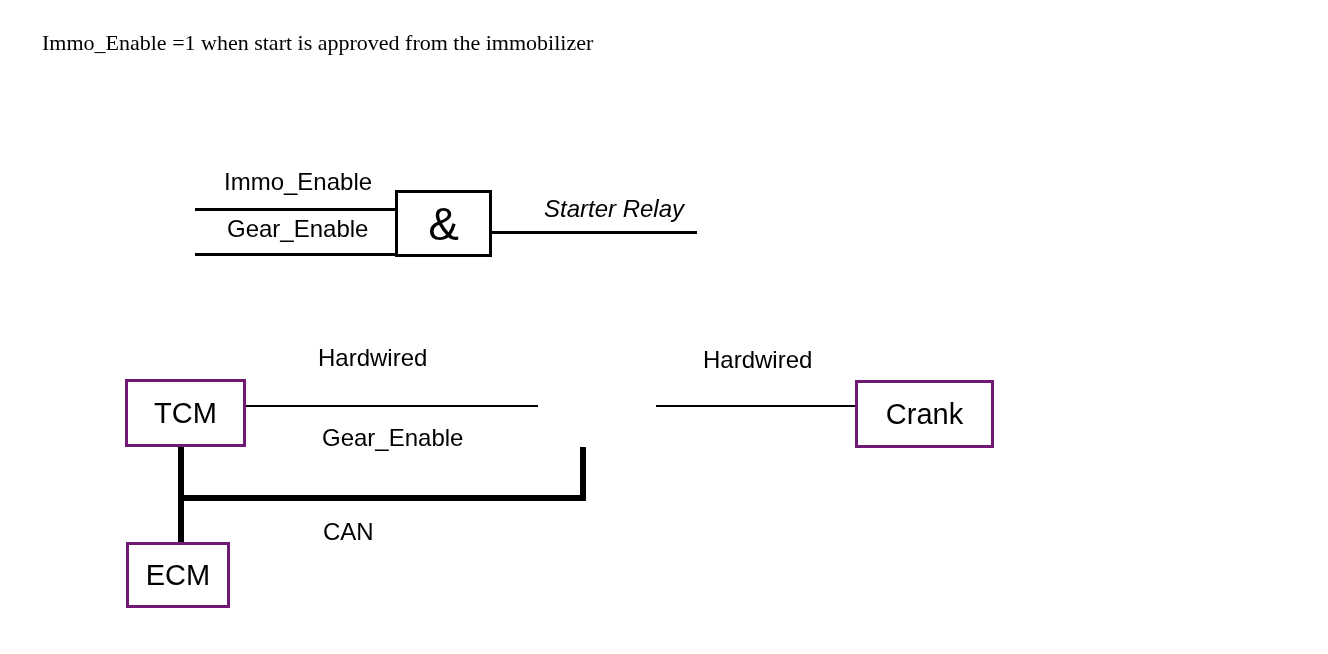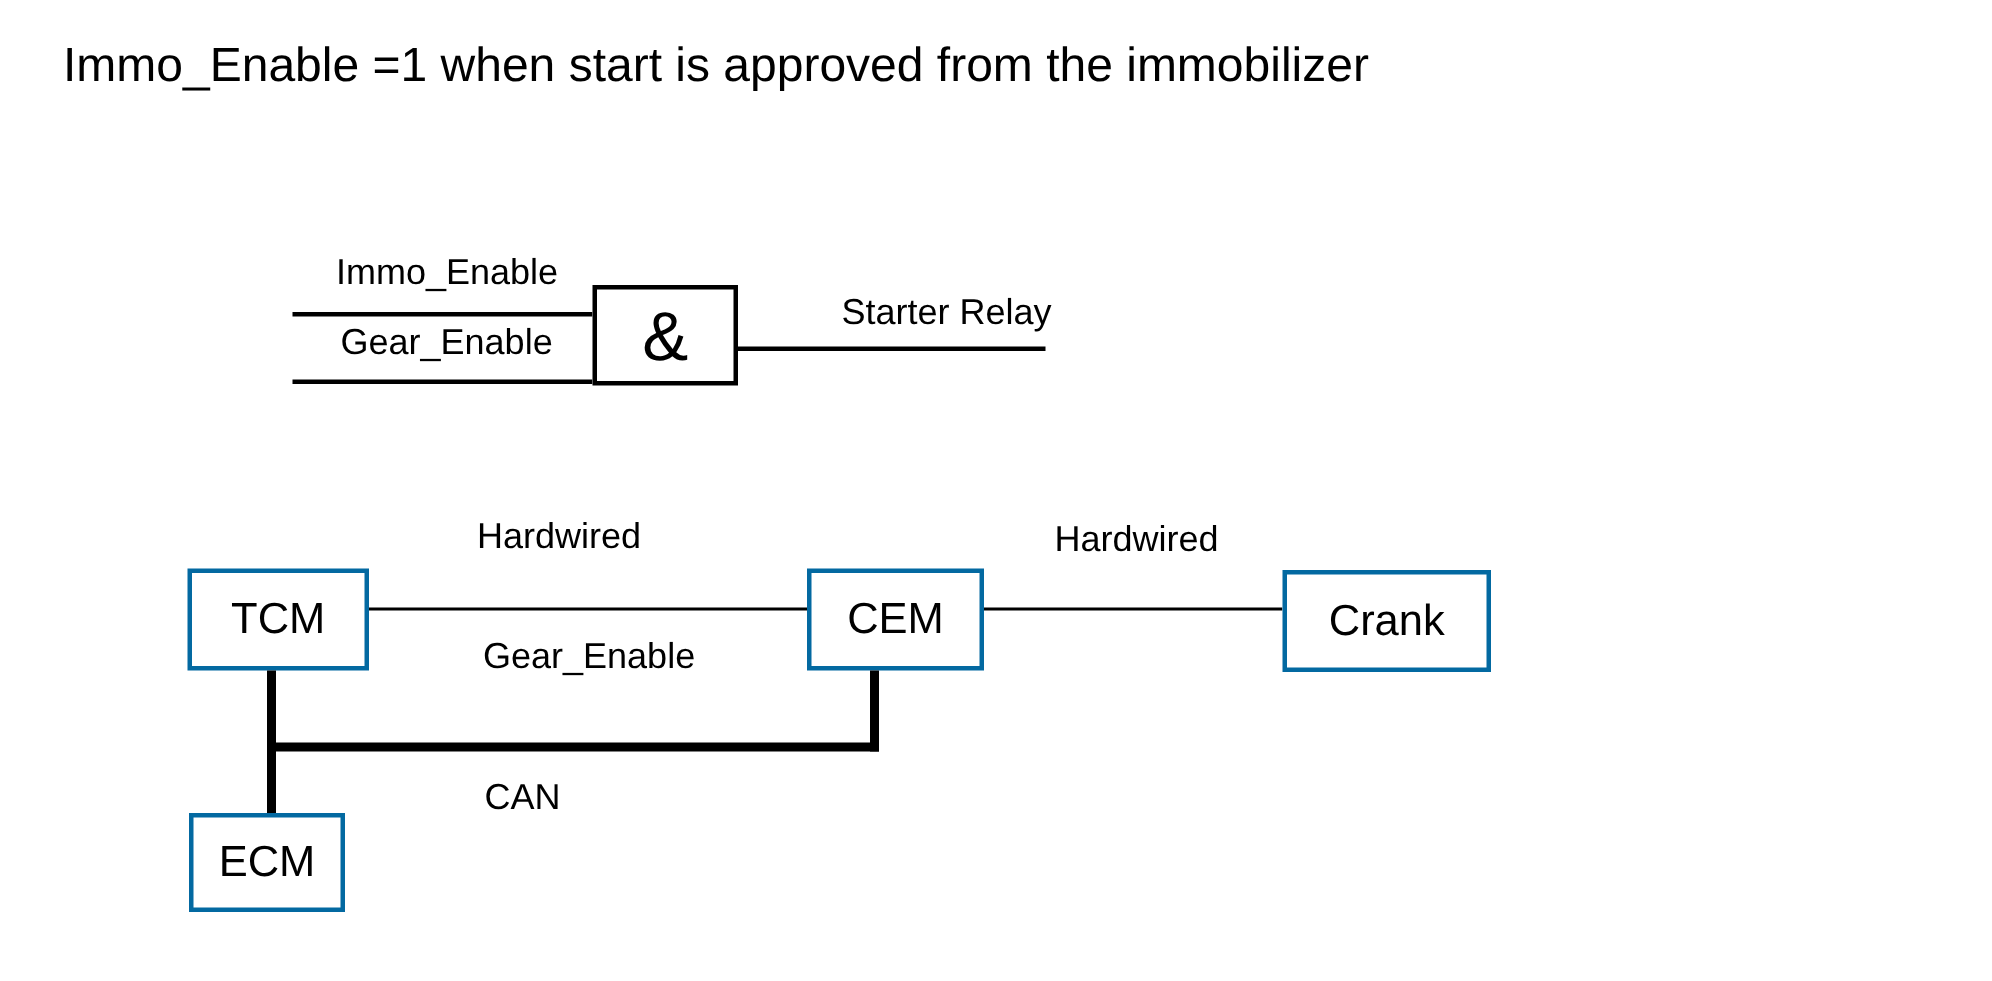--- a/index.html
+++ b/index.html
@@ -11,36 +11,37 @@
     position: relative;
     width: 1328px;
     height: 654px;
     background: #ffffff;
     font-family: "Liberation Sans", sans-serif;
     color: #000000;
     overflow: hidden;
   }
   .abs { position: absolute; }
   .note {
-    font-size: 32px;
+    font-size: 22px;
     line-height: 38px;
     white-space: nowrap;
+    font-family: Liberation Serif, serif;
   }
   .lbl {
     font-size: 24px;
     white-space: nowrap;
     margin-left: 25px;
   }
   .wire-h { background: #000000; height: 3px; }
   .wire-h.thin { height: 2px; }
   .bus-h { background: #000000; height: 6px; }
   .bus-v { background: #000000; width: 6px; }
   .node {
     box-sizing: border-box;
-    border: 3px solid #0369a1;
+    border: 3px solid #701a75;
     background: #ffffff;
     display: flex;
     align-items: center;
     justify-content: center;
     font-size: 29px;
   }
   .gatebox {
     box-sizing: border-box;
     border: 3px solid #000000;
     background: #ffffff;
@@ -63,35 +64,32 @@
   <div class="abs wire-h" style="left:195px; top:208px; width:200px;"></div>
 
   <div class="abs lbl" style="left:202px; top:215px;">Gear_Enable</div>
   <div class="abs wire-h" style="left:195px; top:253px; width:200px;"></div>
 
   <div class="abs gatebox" style="left:395px; top:190px; width:97px; height:67px;">
     <span>&amp;</span>
   </div>
 
   <div class="abs wire-h" style="left:492px; top:231px; width:205px;"></div>
-  <div class="abs lbl" style="left:536px; top:195px;">Starter Relay</div>
+  <div class="abs lbl" style="left:519px; top:195px;font-style:italic;">Starter Relay</div>
 
   <div class="abs lbl" style="left:293px; top:344px;">Hardwired</div>
   <div class="abs lbl" style="left:678px; top:346px;">Hardwired</div>
 
   <div class="abs node" style="left:125px; top:379px; width:121px; height:68px;">
     <span>TCM</span>
   </div>
 
   <div class="abs wire-h thin" style="left:246px; top:405px; width:292px;"></div>
   <div class="abs lbl" style="left:297px; top:424px;">Gear_Enable</div>
 
-  <div class="abs node" style="left:538px; top:379px; width:118px; height:68px;">
-    <span>CEM</span>
-  </div>
 
   <div class="abs wire-h thin" style="left:656px; top:405px; width:199px;"></div>
 
   <div class="abs node" style="left:855px; top:380px; width:139px; height:68px;">
     <span>Crank</span>
   </div>
 
   <div class="abs bus-v" style="left:178px; top:447px; height:98px;"></div>
   <div class="abs bus-v" style="left:580px; top:447px; height:54px;"></div>
   <div class="abs bus-h" style="left:178px; top:495px; width:408px;"></div>

